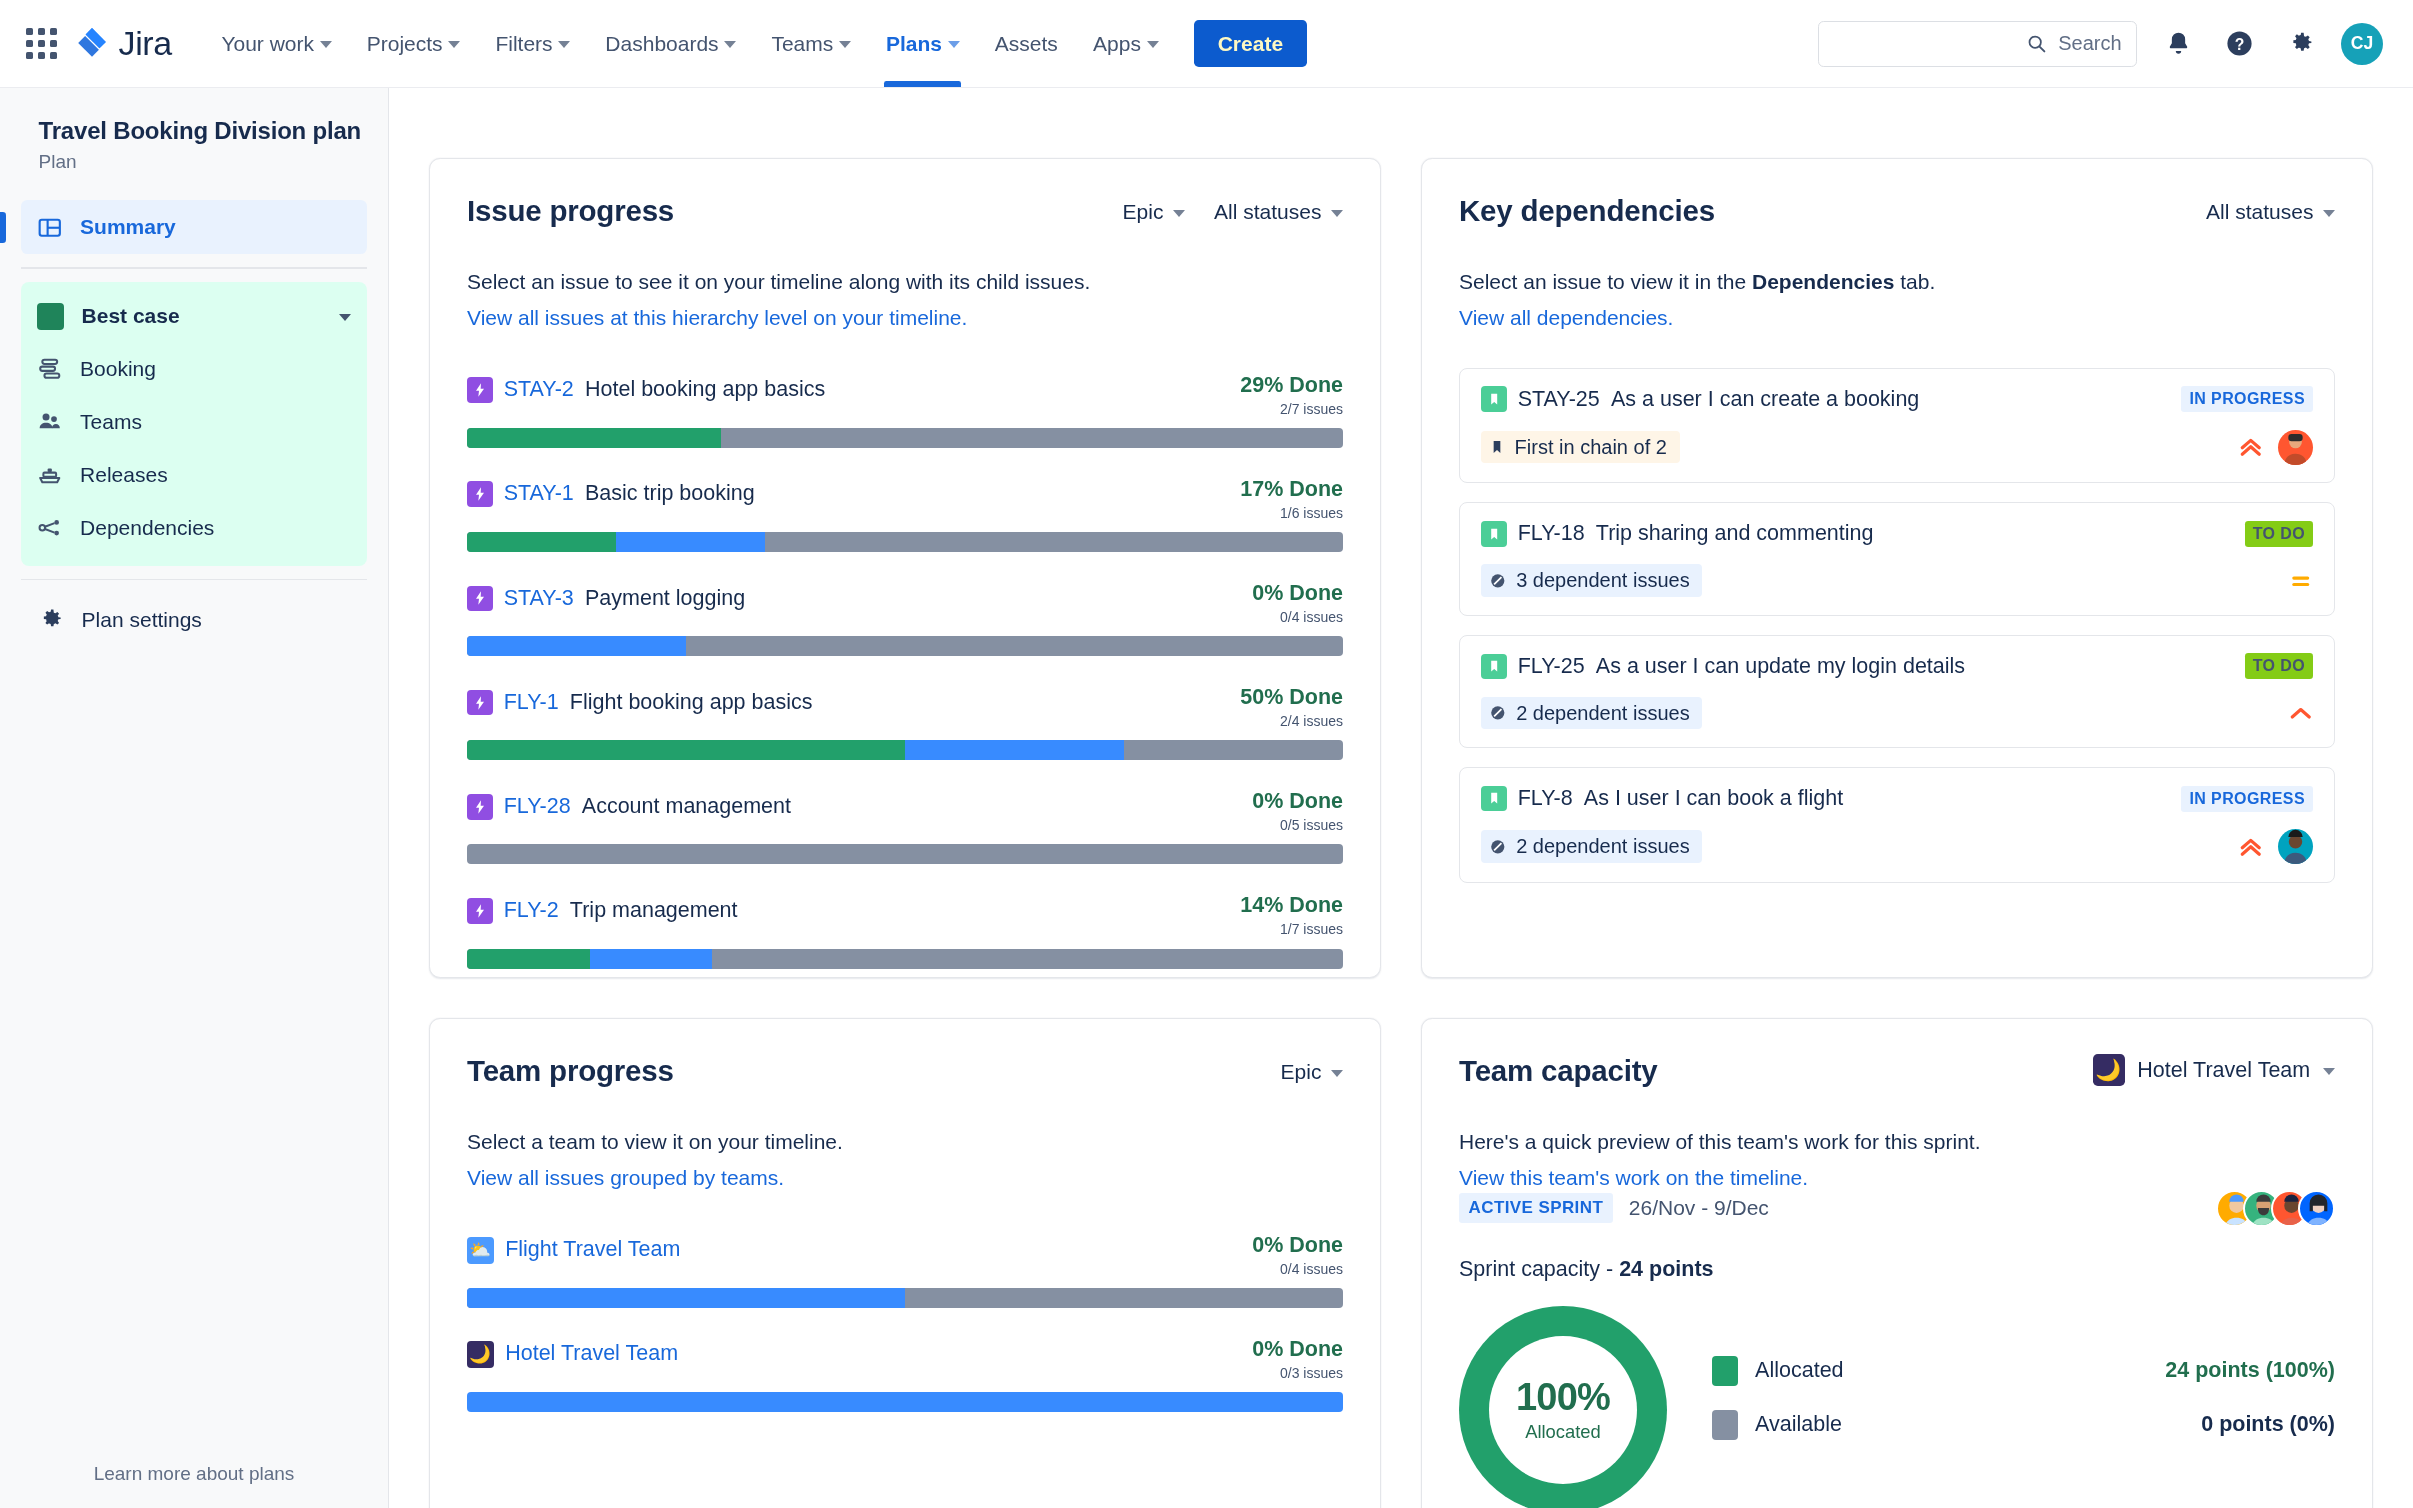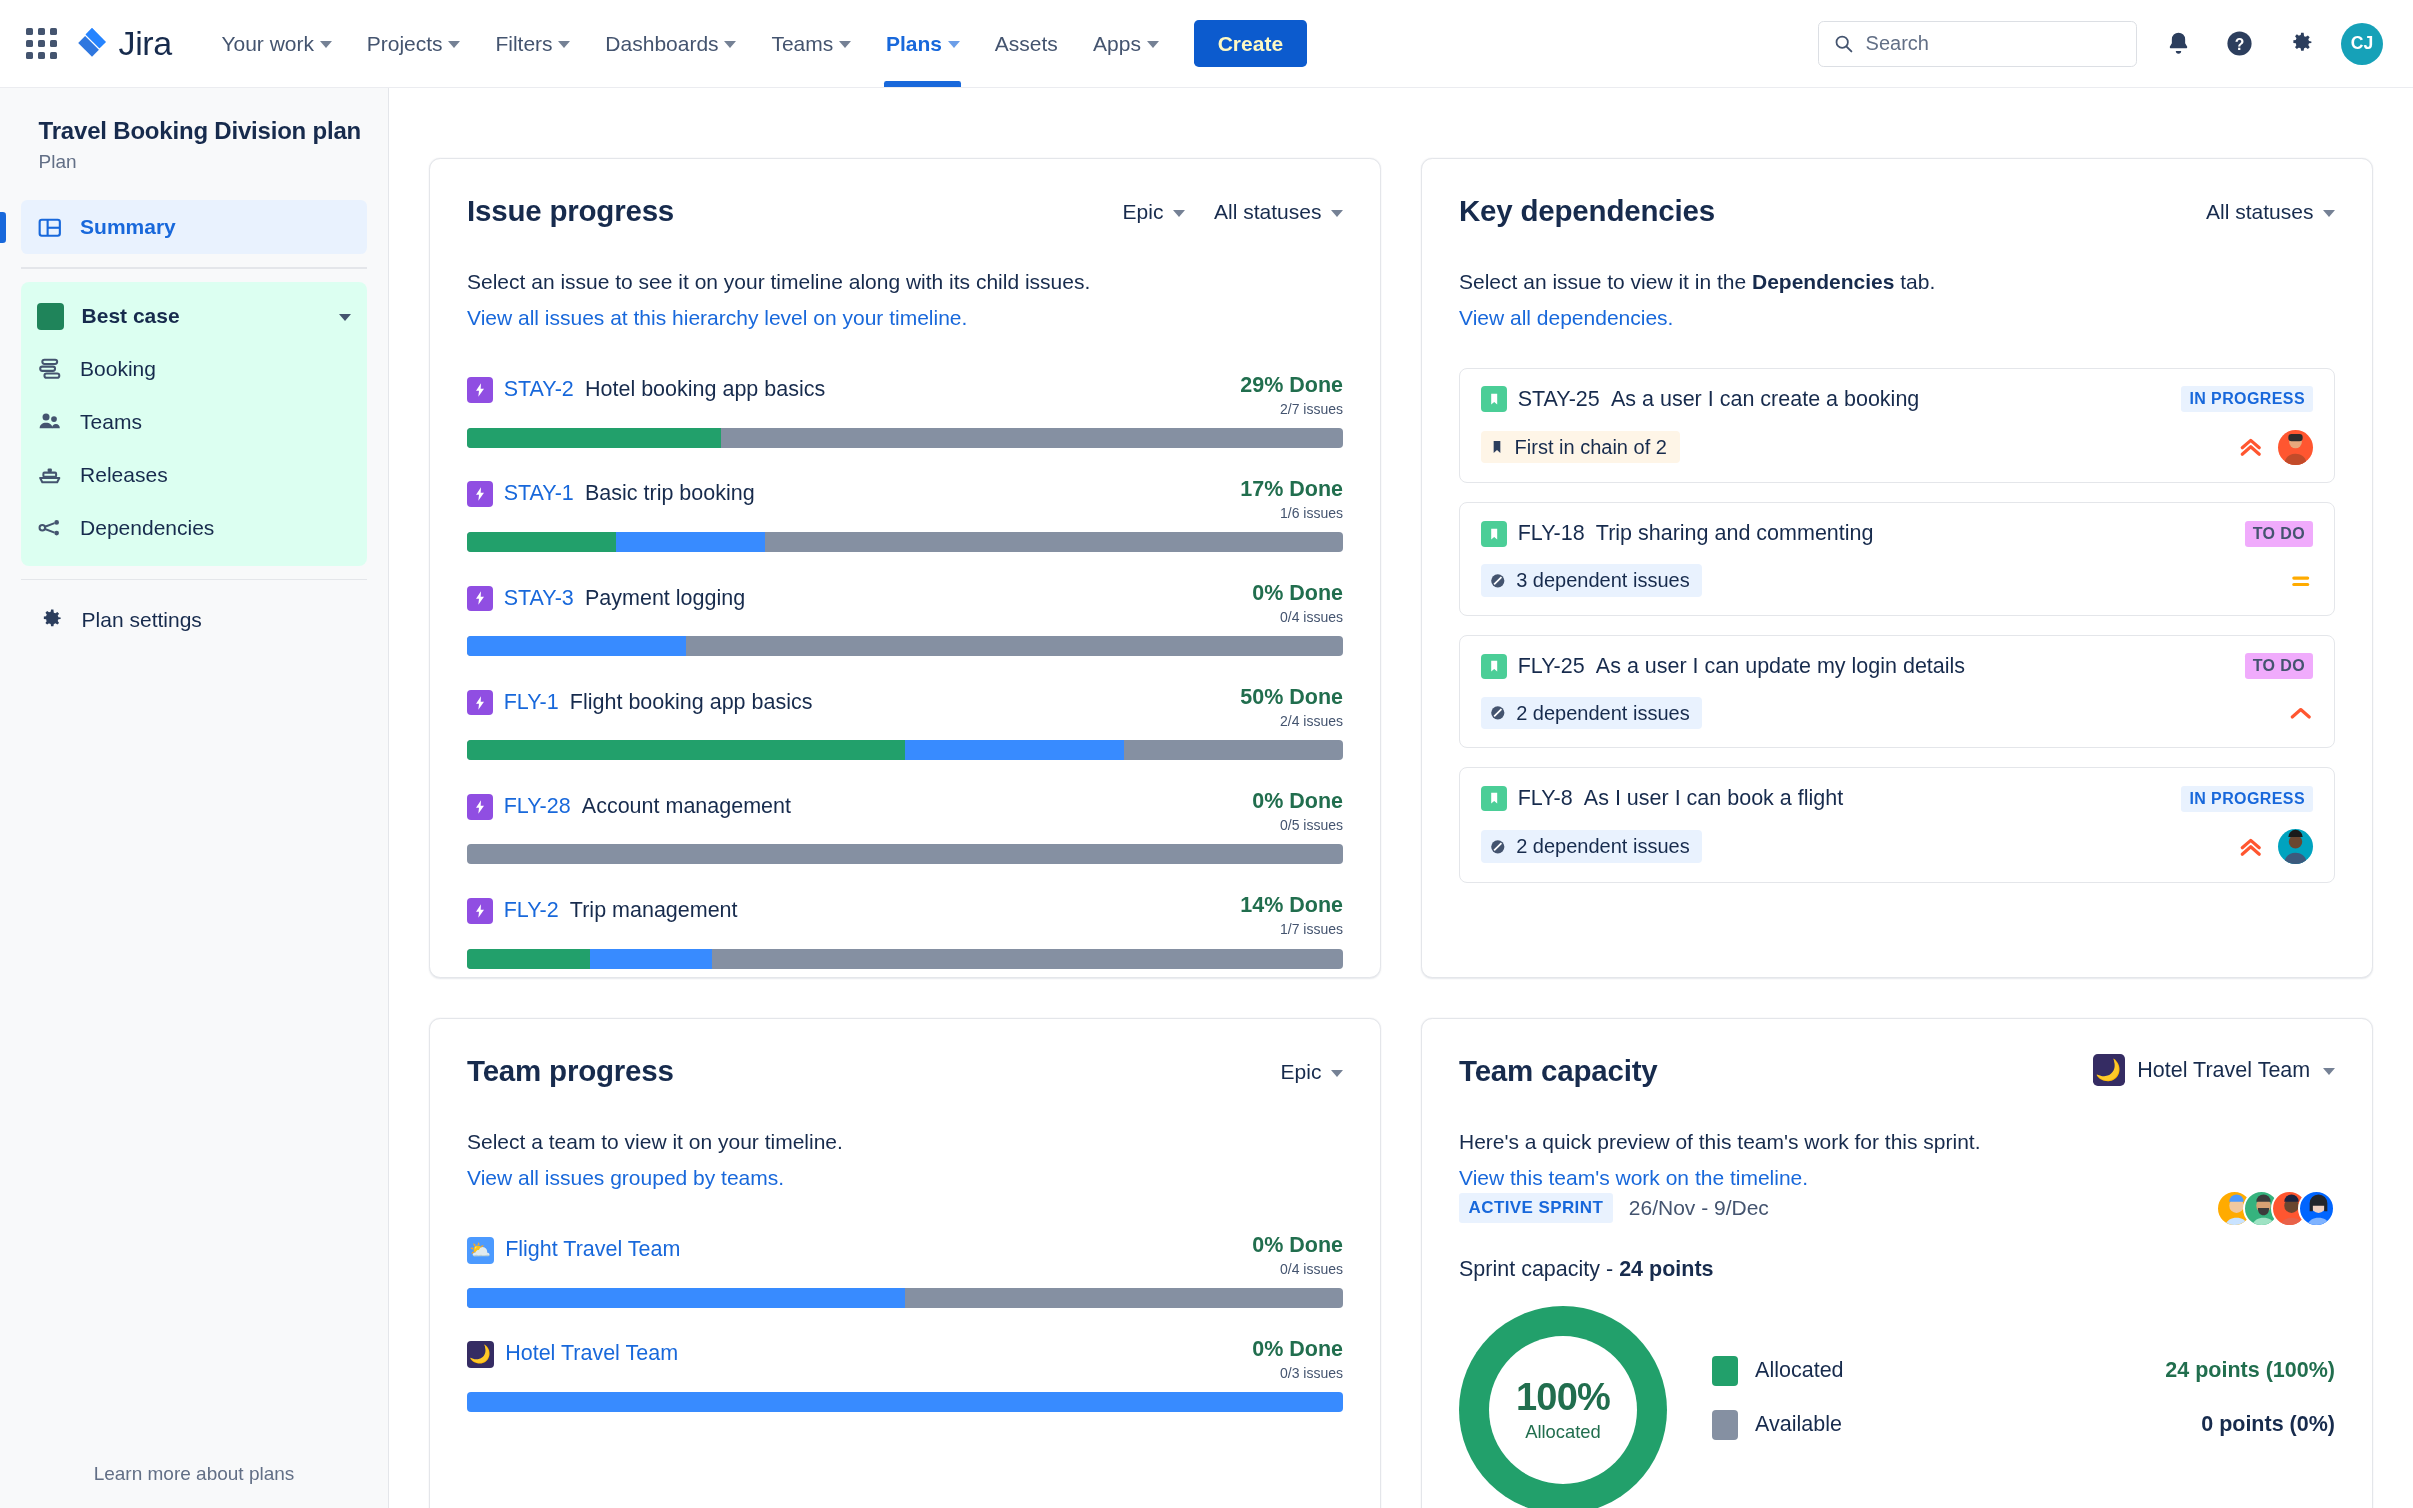--- a/index.html
+++ b/index.html
@@ -42,21 +42,21 @@
   .chev { width: 0; height: 0; border-left: 6.4px solid transparent; border-right: 6.4px solid transparent;
     border-top: 7.2px solid #758195; display:inline-block; margin-top: 2.4px; }
   .nav-item.active .chev { border-top-color: #6C9EE8; }
   .create-btn {
     background: #0C5BCE; color: #fef9c3; font-size: 21px; font-weight: 600;
     border: none; border-radius: 4.8px; padding: 11.2px 24px; cursor: pointer; margin-left: 17.6px;
   }
   .nav-right { margin-left: auto; display: flex; align-items: center; gap: 21px; }
   .searchbox {
     width: 319px; height: 46px; border: 1.6px solid #DCDFE4; border-radius: 5.6px;
-    display: flex; align-items: center; gap: 11.2px; padding: 0 14.4px; background: #fff; cursor: text;
+    display: flex; align-items: center; gap: 11.2px; padding: 0 14.4px; background: #fff; cursor: text; justify-content: flex-end;
   }
   .searchbox span { font-size: 20px; color: #626F86; }
   .icon-btn { width: 40px; height: 40px; display:flex; align-items:center; justify-content:center; cursor:pointer; }
   .avatar-cj {
     width: 42px; height: 42px; border-radius: 50%; background: #16A1B8;
     color: #fff; font-size: 17.6px; font-weight: 600;
     display: flex; align-items: center; justify-content: center; cursor: pointer;
   }
 
   
@@ -150,21 +150,21 @@
     border: 1.6px solid #E4E6EA; border-radius: 8px; padding: 17.6px 21px; margin-bottom: 19px; cursor: pointer;
   }
   .dep-row1 { display: flex; align-items: center; gap: 11.2px; }
   .story-icon { width: 25.5px; height: 25.5px; border-radius: 4px; background: #4BCE97;
     display:flex; align-items:center; justify-content:center; flex:none; }
   .dep-key { font-size: 21.5px; color: #172B4D; }
   .dep-summ { font-size: 21.5px; color: #172B4D; }
   .lozenge { margin-left: auto; font-size: 16px; font-weight: 700; letter-spacing: 0.4px;
     padding: 4px 8px; border-radius: 3.2px; white-space: nowrap; }
   .lz-prog { background: #E9F2FE; color: #1868DB; }
-  .lz-todo { background: #f0abfc; color: #44546F; }
+  .lz-todo { background: #84cc16; color: #44546F; }
   .dep-row2 { display: flex; align-items: center; gap: 11.2px; margin-top: 17.6px; }
   .tag { display: flex; align-items: center; gap: 9.6px; font-size: 20px; color: #172B4D;
     padding: 4.8px 12.8px 4.8px 8px; border-radius: 4px; }
   .tag-chain { background: #FEF5E7; }
   .tag-dep { background: #E9F2FE; }
   .dep-right { margin-left: auto; display: flex; align-items: center; gap: 14.4px; }
   .face { width: 35px; height: 35px; border-radius: 50%; flex: none; position: relative; overflow: hidden; }
 
   
   .tc-head-right { margin-left: auto; display: flex; align-items: center; gap: 12.8px; cursor:pointer; }

